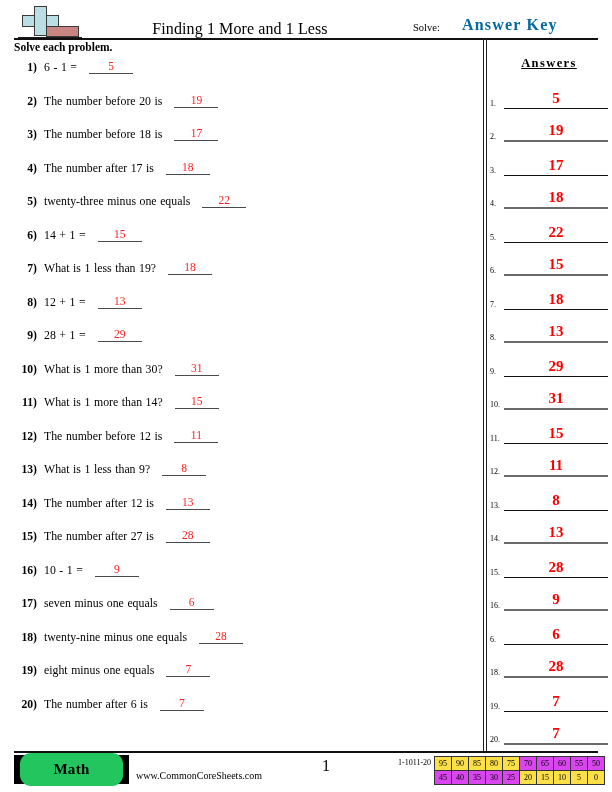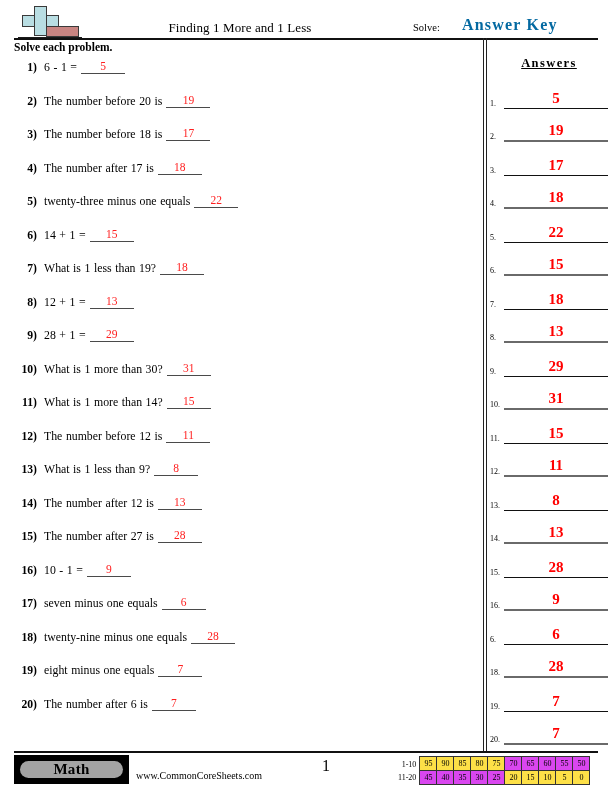--- a/index.html
+++ b/index.html
@@ -54,21 +54,21 @@
     position: absolute; left: 0px; top: 32.5px;
     width: 64px; height: 2.2px;
     background: #1a1a1a;
   }
 
   #title {
     position: absolute;
     left: 100px; top: 20px;
     width: 280px;
     text-align: center;
-    font-size: 13px;
+    font-size: 16px;
     letter-spacing: .1px;
     white-space: nowrap;
   }
   #name-label {
     position: absolute;
     left: 413px; top: 22px;
     font-size: 10.5px;
   }
   #answer-key {
     position: absolute;
@@ -124,20 +124,21 @@
     flex: 0 0 30px;
     text-align: right;
     font-size: 11.7px;
     font-weight: bold;
     padding-right: 7px;
     padding-top: 1px;
   }
   .p-body {
     display: flex;
     align-items: baseline;
+    gap: 8px;
   }
   .p-text {
     font-size: 11.8px;
     white-space: nowrap;
     word-spacing: .6px;
   }
   .p-blank {
     display: inline-block;
     min-width: 44px;
     margin-left: 4px;
@@ -198,22 +199,22 @@
   #math-badge {
     position: absolute;
     left: 14px; top: 755px;
     width: 115px; height: 29px;
     background: #000;
     display: flex;
     align-items: center;
     justify-content: center;
   }
   #math-badge .pill {
-    width: 103px; height: 17px;
-    background: #a3a3a3;
+    width: 103px; height: 33px;
+    background: #22c55e;
     border-radius: 11px;
     display: flex;
     align-items: center;
     justify-content: center;
     font-size: 15px;
     font-weight: bold;
     letter-spacing: .3px;
   }
   #site-url {
     position: absolute;
@@ -231,21 +232,21 @@
   
   #score-table {
     position: absolute;
     left: 398px; top: 756px;
     display: flex;
     align-items: stretch;
     font-size: 8px;
   }
   #score-table .labels {
     display: flex;
-    flex-direction: column;
+    flex-direction: row;
     justify-content: center;
     padding-right: 3px;
   }
   #score-table .labels div {
     height: 13px;
     line-height: 13px;
     text-align: right;
     font-size: 8px;
   }
   #score-table table {

